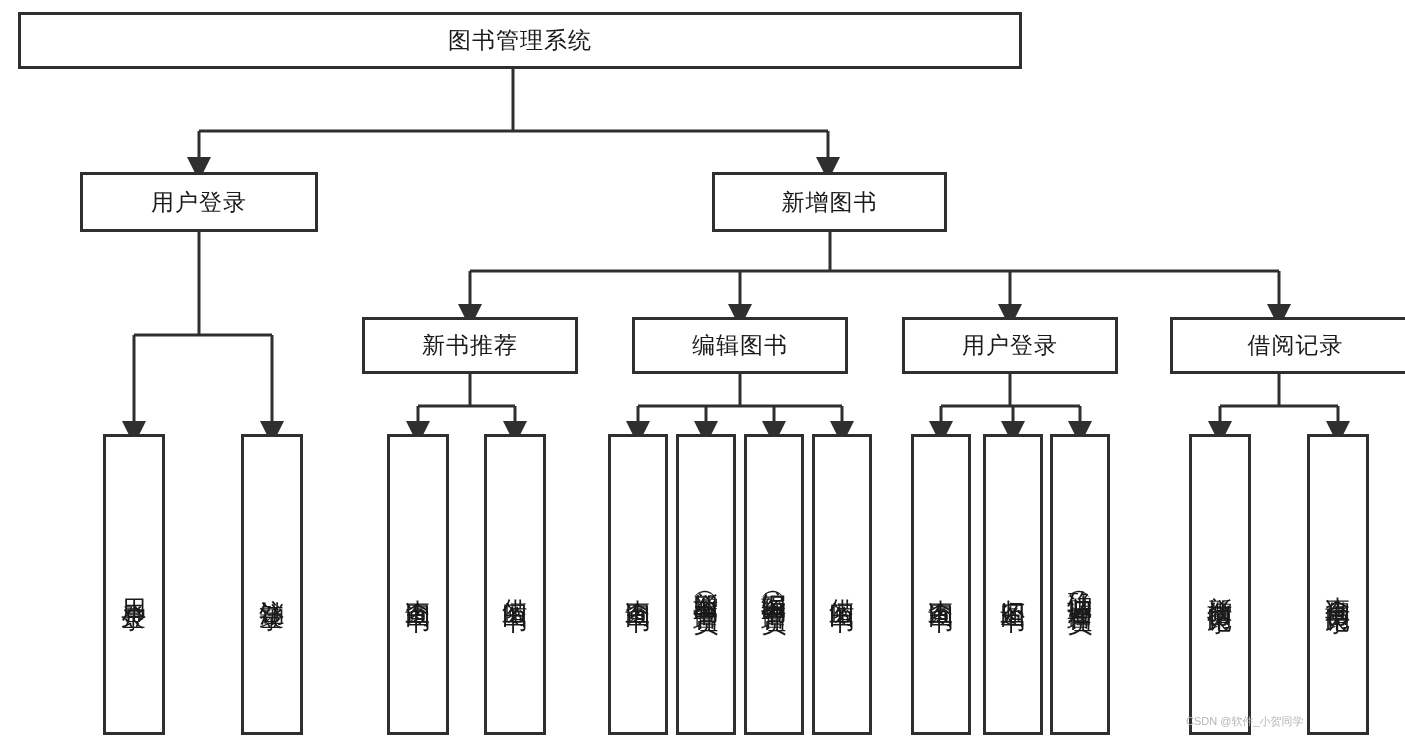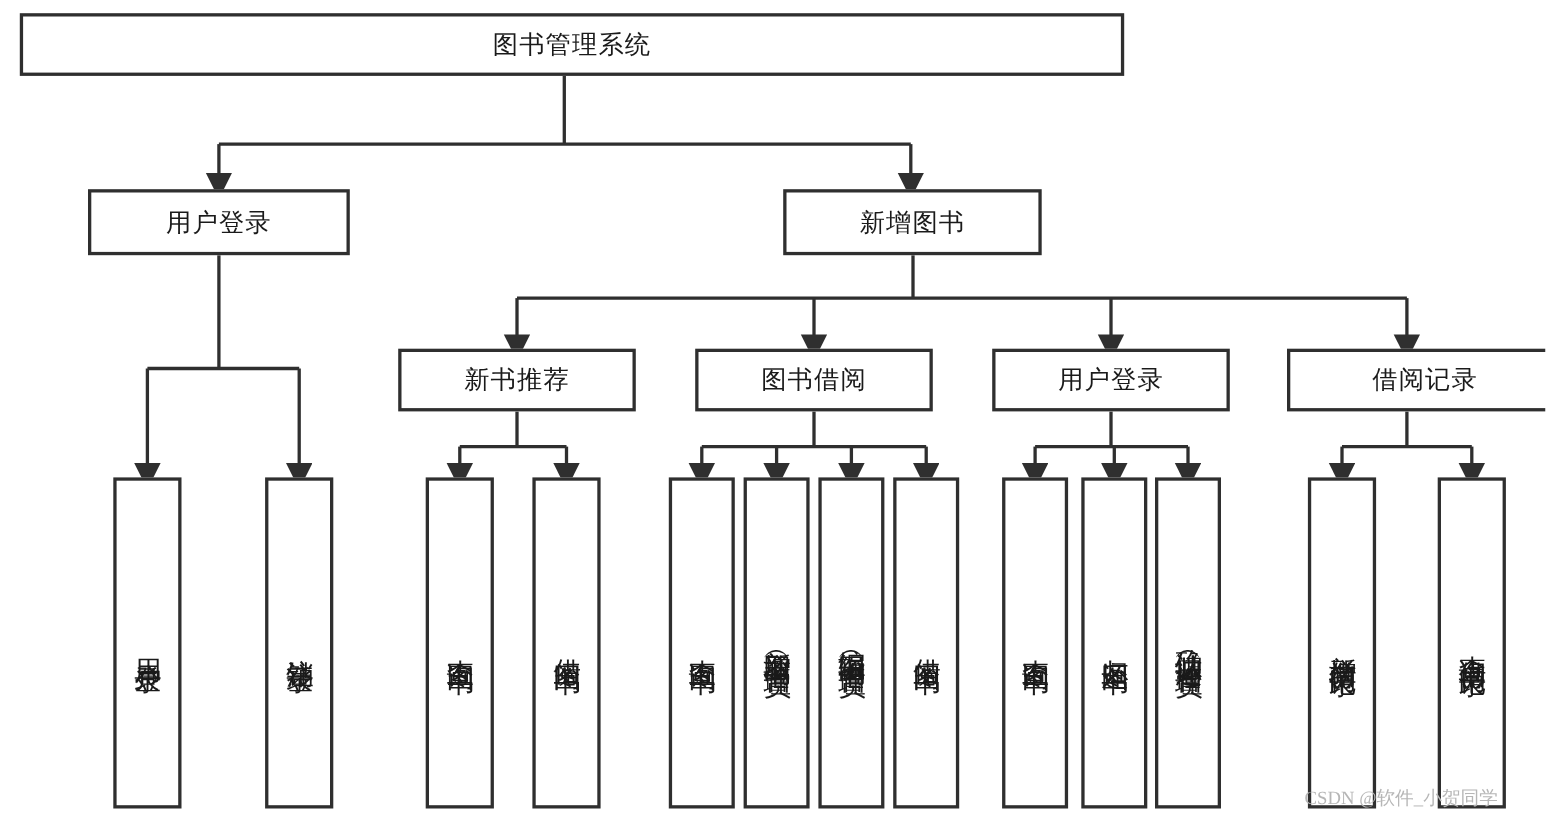--- a/index.html
+++ b/index.html
@@ -50,25 +50,25 @@
   }
   .node.vertical .vlabel {
     writing-mode: vertical-rl;
     text-orientation: upright;
     white-space: nowrap;
   }
   #watermark {
     position: absolute;
     left: 1186px;
     top: 714px;
-    font-size: 17px;
+    font-size: 11px;
     color: #b6b6b6;
     white-space: nowrap;
     z-index: 5;
-    font-family: Liberation Serif, serif;
+    font-family: Liberation Sans, sans-serif;
   }
 </style>
 </head>
 <body>
 
 <div id="canvas">
 
   <svg id="edges" viewBox="0 0 1405 747" xmlns="http://www.w3.org/2000/svg">
     <defs>
       <marker id="arrow" markerWidth="10" markerHeight="10" refX="1" refY="4" orient="auto" markerUnits="strokeWidth">
@@ -139,21 +139,21 @@
     <span>用户登录</span>
   </div>
   <div class="node horizontal" style="left:712px; top:172px; width:235px; height:60px;">
     <span>新增图书</span>
   </div>
 
   <div class="node horizontal" style="left:362px; top:317px; width:216px; height:57px;font-family:Liberation Mono, monospace;">
     <span>新书推荐</span>
   </div>
   <div class="node horizontal" style="left:632px; top:317px; width:216px; height:57px;">
-    <span>图书借阅</span>
+    <span>编辑图书</span>
   </div>
   <div class="node horizontal" style="left:902px; top:317px; width:216px; height:57px;">
     <span>用户登录</span>
   </div>
   <div class="node horizontal" style="left:1170px; top:317px; width:251px; height:57px;">
     <span>借阅记录</span>
   </div>
 
   <div class="node vertical" style="left:103px; top:434px; width:62px; height:301px;">
     <span class="vlabel">用户登录</span>

